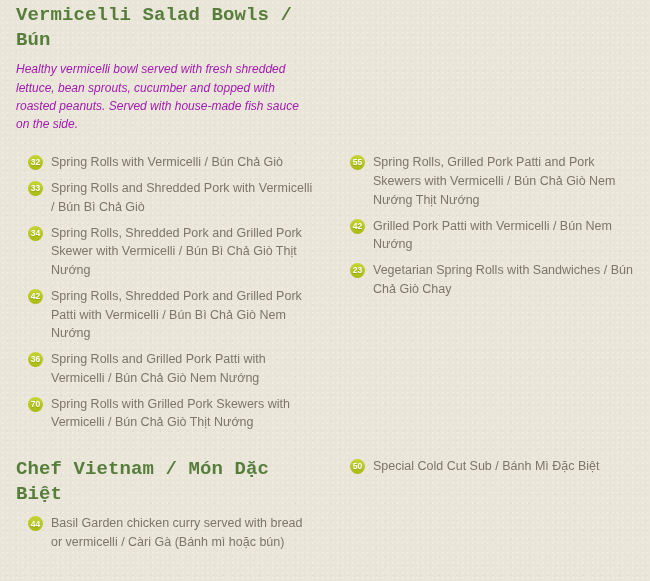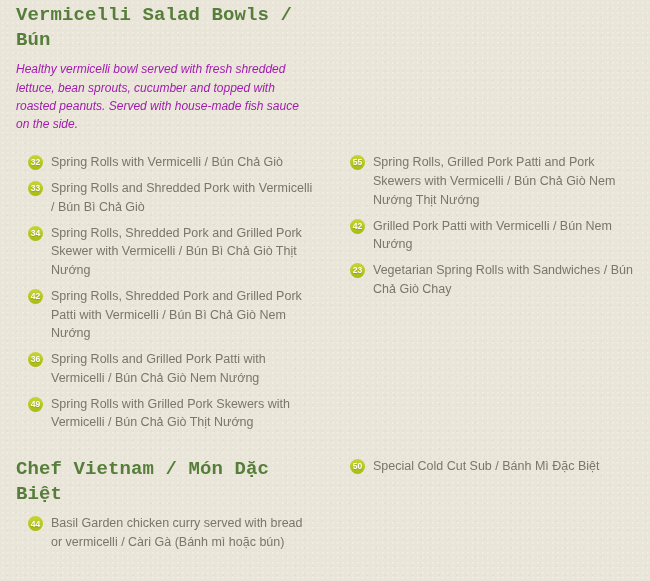--- a/index.html
+++ b/index.html
@@ -95,21 +95,21 @@
       </li>
       <li class="menu-item">
         <span class="badge">42</span>
         <span class="item-text">Spring Rolls, Shredded Pork and Grilled Pork Patti with Vermicelli / Bún Bì Chả Giò Nem Nướng</span>
       </li>
       <li class="menu-item">
         <span class="badge">36</span>
         <span class="item-text">Spring Rolls and Grilled Pork Patti with Vermicelli / Bún Chả Giò Nem Nướng</span>
       </li>
       <li class="menu-item">
-        <span class="badge">49</span>
+        <span class="badge">70</span>
         <span class="item-text">Spring Rolls with Grilled Pork Skewers with Vermicelli / Bún Chả Giò Thịt Nướng</span>
       </li>
     </ul>
   <ul class="items">
       <li class="menu-item">
         <span class="badge">55</span>
         <span class="item-text">Spring Rolls, Grilled Pork Patti and Pork Skewers with Vermicelli / Bún Chả Giò Nem Nướng Thịt Nướng</span>
       </li>
       <li class="menu-item">
         <span class="badge">42</span>

